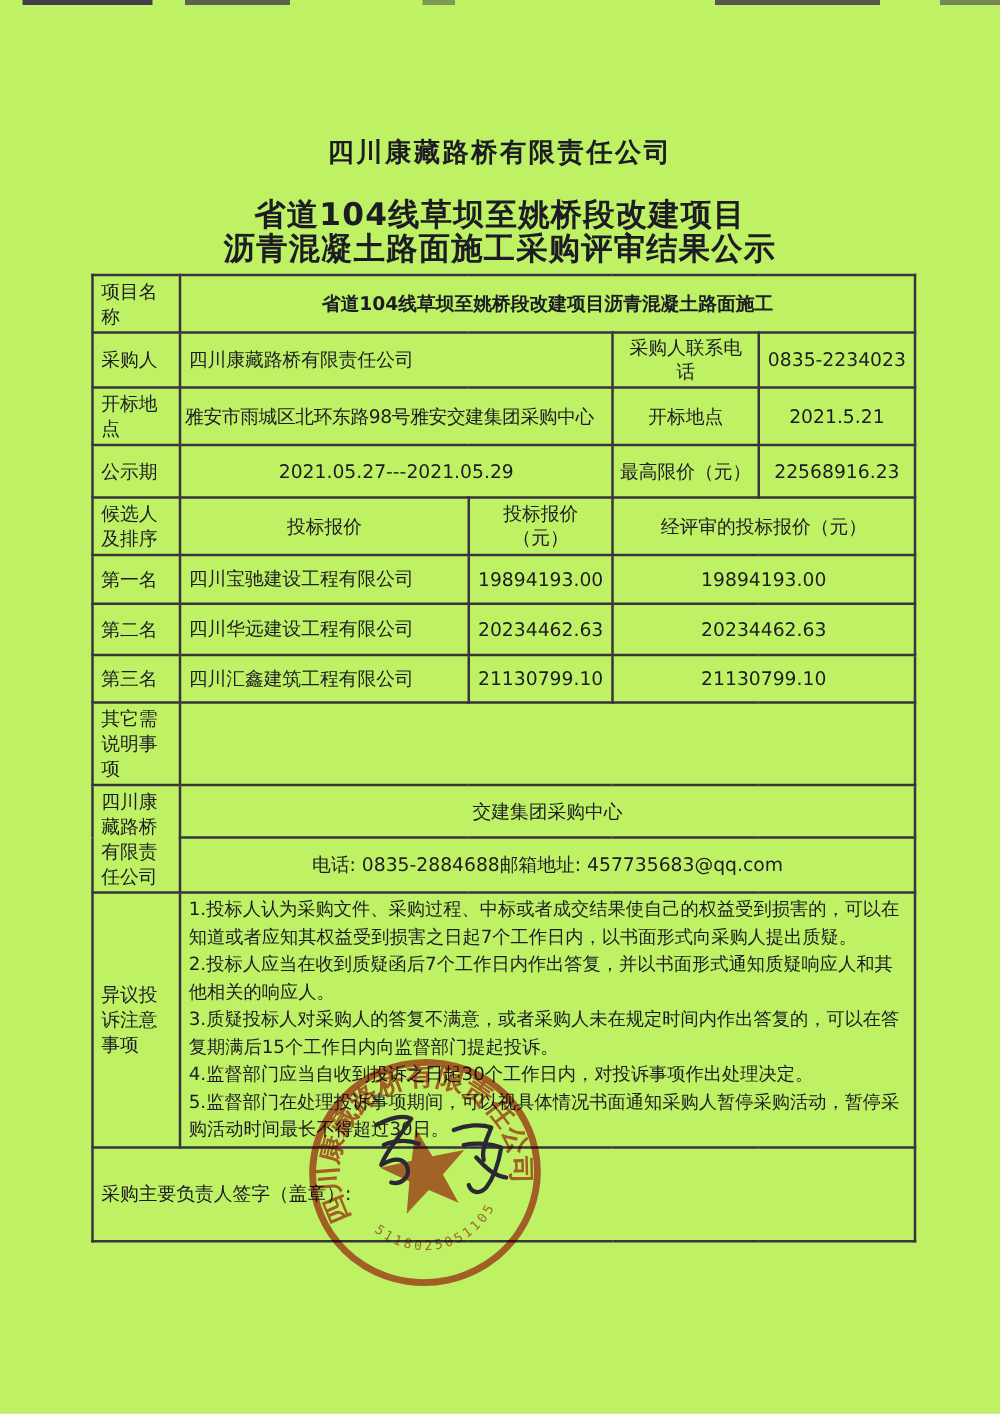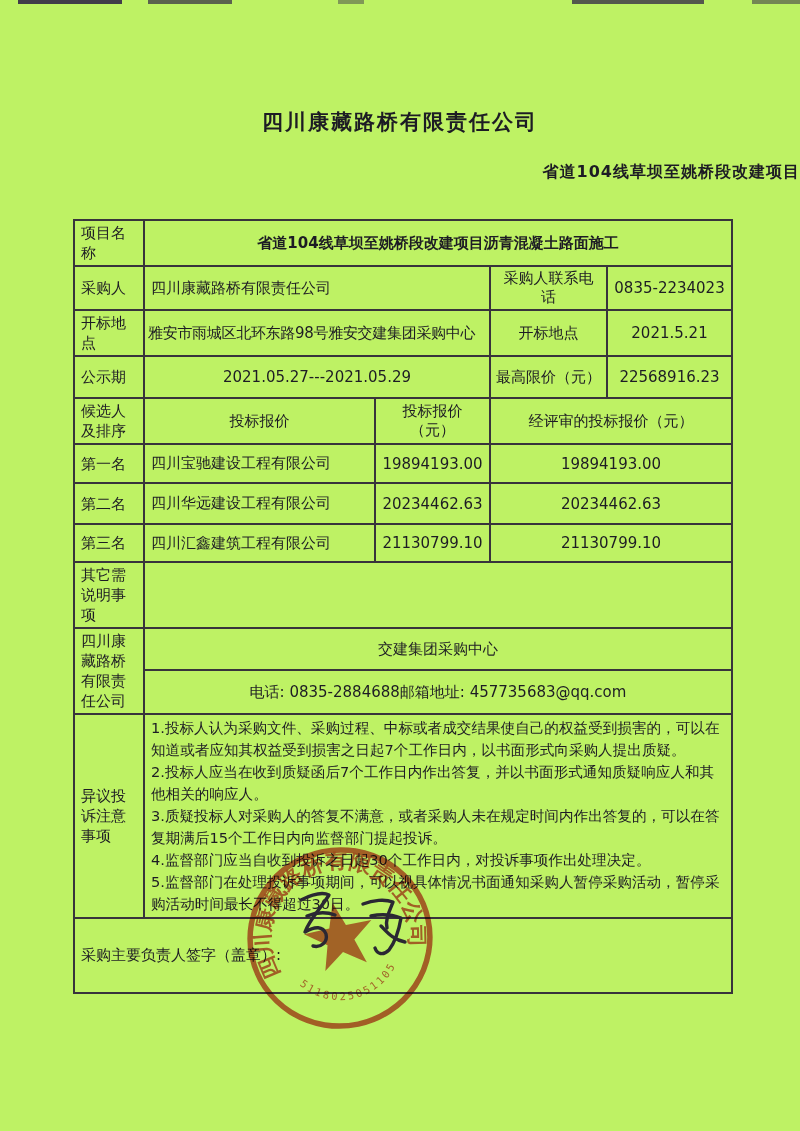--- a/index.html
+++ b/index.html
@@ -23,21 +23,21 @@
   .se4{ left:572px; width:132px; opacity:.85; }
   .se5{ left:752px; width:48px; opacity:.6; }
 
   .doc-title {
     position:absolute; top:108px; left:0; width:100%;
     text-align:center; font-size:21px; font-weight:bold;
     letter-spacing:2px; margin:0;
   }
   .doc-subtitle {
     position:absolute; top:158px; left:0; width:100%;
-    text-align:right; font-size:16px; font-weight:bold;
+    text-align:center; font-size:25px; font-weight:bold;
     line-height:27px; letter-spacing:1px;
   }
 
   table.main {
     position:absolute; top:219px; left:73px;
     width:658px; table-layout:fixed;
     border-collapse:collapse;
     font-size:15px;
   }
   table.main td {
@@ -80,20 +80,21 @@
 
   <div class="scan-edge se1"></div>
   <div class="scan-edge se2"></div>
   <div class="scan-edge se3"></div>
   <div class="scan-edge se4"></div>
   <div class="scan-edge se5"></div>
 
   <h1 class="doc-title">四川康藏路桥有限责任公司</h1>
   <div class="doc-subtitle">
     <div>省道104线草坝至姚桥段改建项目</div>
+    <div>沥青混凝土路面施工采购评审结果公示</div>
   </div>
 
   <table class="main">
     <colgroup>
       <col style="width:70px">
         <col style="width:231px">
         <col style="width:115px">
       <col style="width:117px">
         <col style="width:125px">
     </colgroup>

